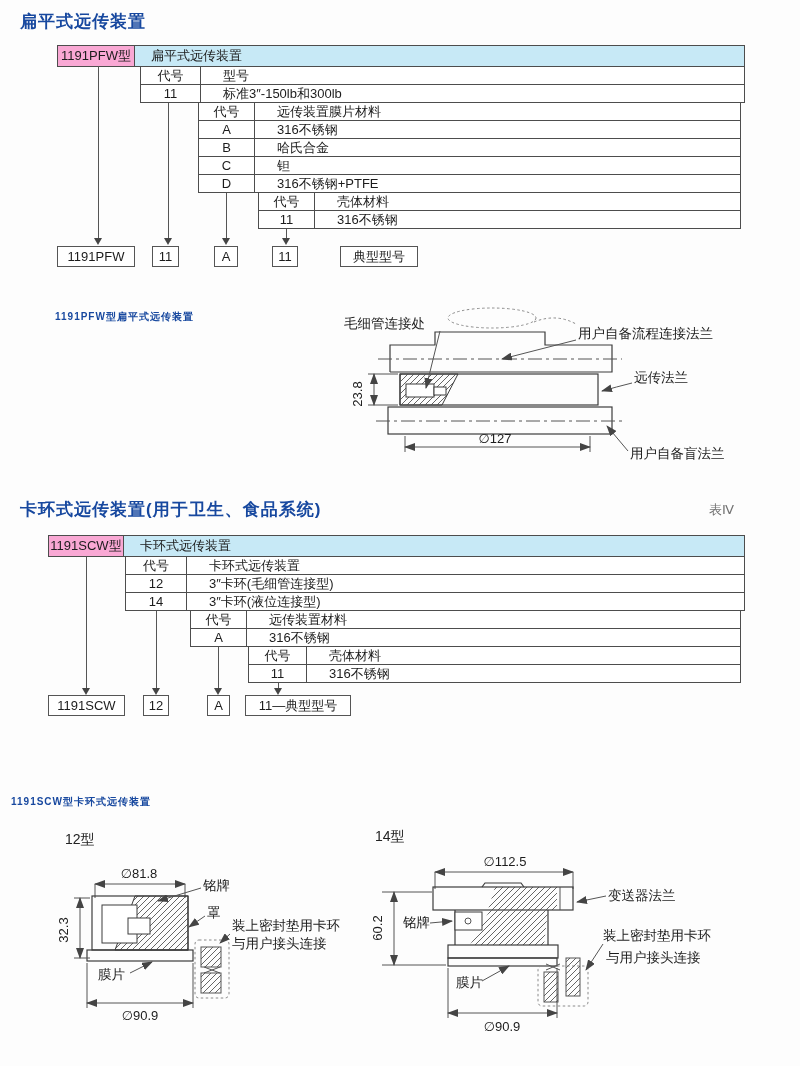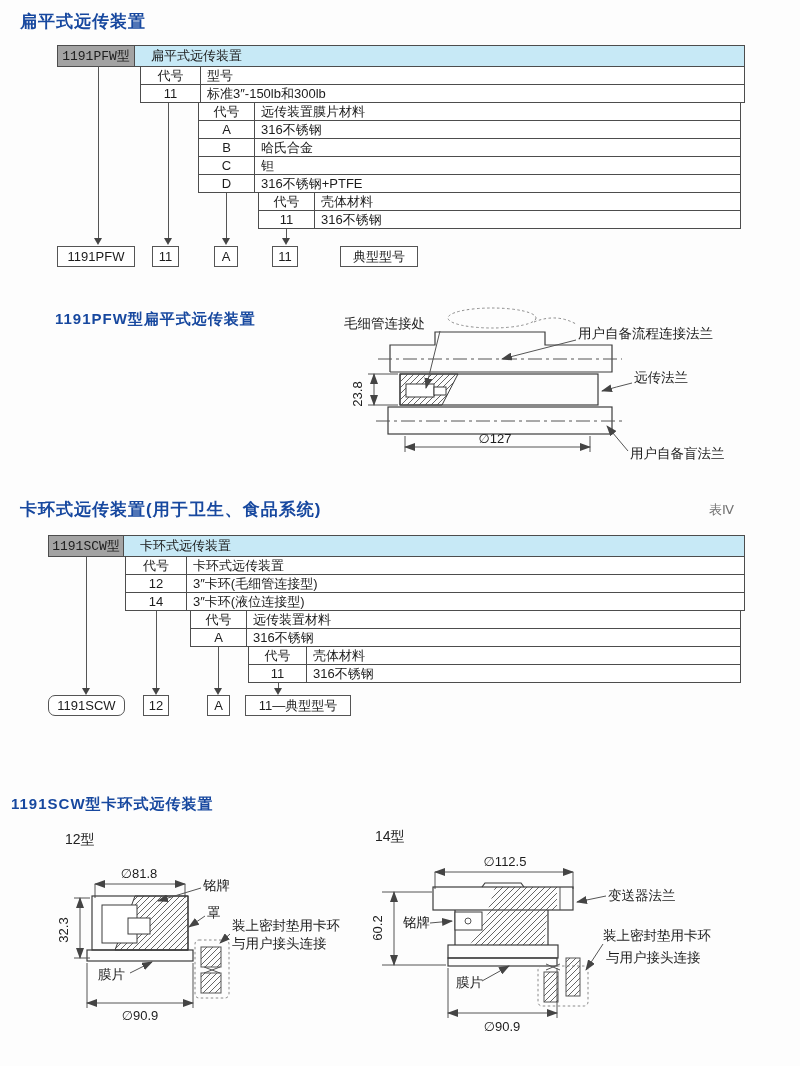--- a/index.html
+++ b/index.html
@@ -1,33 +1,33 @@
 <!DOCTYPE html>
 <html><head>
 <meta charset="utf-8">
 <style>
   html,body{margin:0;padding:0;background:#fff;}
   .page{position:relative;width:800px;height:1066px;background:#fdfdfd;overflow:hidden;
         font-family:"Liberation Sans","DejaVu Sans",sans-serif;color:#1c1c1c;}
   .title-main{position:absolute;font-size:17px;font-weight:bold;color:#17489f;letter-spacing:1px;}
-  .title-sub{position:absolute;font-size:15px;font-weight:bold;color:#17489f;letter-spacing:1px;}
+  .title-sub{position:absolute;font-size:10px;font-weight:bold;color:#17489f;letter-spacing:1px;}
   .table-tag{position:absolute;font-size:13px;color:#737373;}
   .type-label{position:absolute;font-size:14px;color:#222;}
 
   
   .stable{position:absolute;left:0;width:745px;font-size:13px;}
   .thead-row{position:relative;height:22px;}
   .cell{position:absolute;top:0;bottom:0;border:1px solid #4d4d4d;background:#fff;
         display:flex;align-items:center;box-sizing:border-box;white-space:nowrap;}
-  .cell.model{background:#a3a3a3;justify-content:center;font-family:Liberation Mono, monospace;}
+  .cell.model{background:#f9a8d4;justify-content:center;}
   .cell.theader{background:#c7e9f6;padding-left:16px;}
   .rows{position:relative;margin-top:-1px;}
   .trow{position:relative;height:19px;margin-top:-1px;}
   .trow .code{justify-content:center;}
-  .trow .val{padding-left:6px;}
+  .trow .val{padding-left:22px;}
 
   #t1 .cell.model{left:57px;width:78px;}
   #t1 .cell.theader{left:134px;right:0;}
   #t1 .lvl-2 .code{left:140px;width:61px;}  #t1 .lvl-2 .val{left:200px;right:0;}
   #t1 .lvl-3 .code{left:198px;width:57px;}  #t1 .lvl-3 .val{left:254px;right:4px;}
   #t1 .lvl-4 .code{left:258px;width:57px;}  #t1 .lvl-4 .val{left:314px;right:4px;}
 
   #t2 .cell.model{left:48px;width:76px;}
   #t2 .cell.theader{left:123px;right:0;}
   #t2 .lvl-2 .code{left:125px;width:62px;}  #t2 .lvl-2 .val{left:186px;right:0;}
@@ -206,21 +206,21 @@
 
   <div class="vline" style="left:86px;top:557px;height:131px;"></div>
   <div class="vline" style="left:156px;top:611px;height:77px;"></div>
   <div class="vline" style="left:218px;top:647px;height:41px;"></div>
   <div class="vline" style="left:278px;top:683px;height:5px;"></div>
   <div class="arrow-down" style="left:82px;top:688px;"></div>
   <div class="arrow-down" style="left:152px;top:688px;"></div>
   <div class="arrow-down" style="left:214px;top:688px;"></div>
   <div class="arrow-down" style="left:274px;top:688px;"></div>
 
-  <div class="rbox" style="left:48px;top:695px;width:77px;border-radius:7px;">1191SCW</div>
+  <div class="rbox" style="left:48px;top:695px;width:77px;">1191SCW</div>
   <div class="rbox" style="left:143px;top:695px;width:26px;">12</div>
   <div class="rbox" style="left:207px;top:695px;width:23px;">A</div>
   <div class="rbox" style="left:245px;top:695px;width:106px;">11—典型型号</div>
 
   <div class="title-sub" style="left:11px;top:795px;">1191SCW型卡环式远传装置</div>
 
   <div class="type-label" style="left:65px;top:831px;">12型</div>
   <div class="type-label" style="left:375px;top:828px;">14型</div>
 
   <svg style="left:40px;top:850px;" width="330" height="185" viewBox="0 0 330 185">

